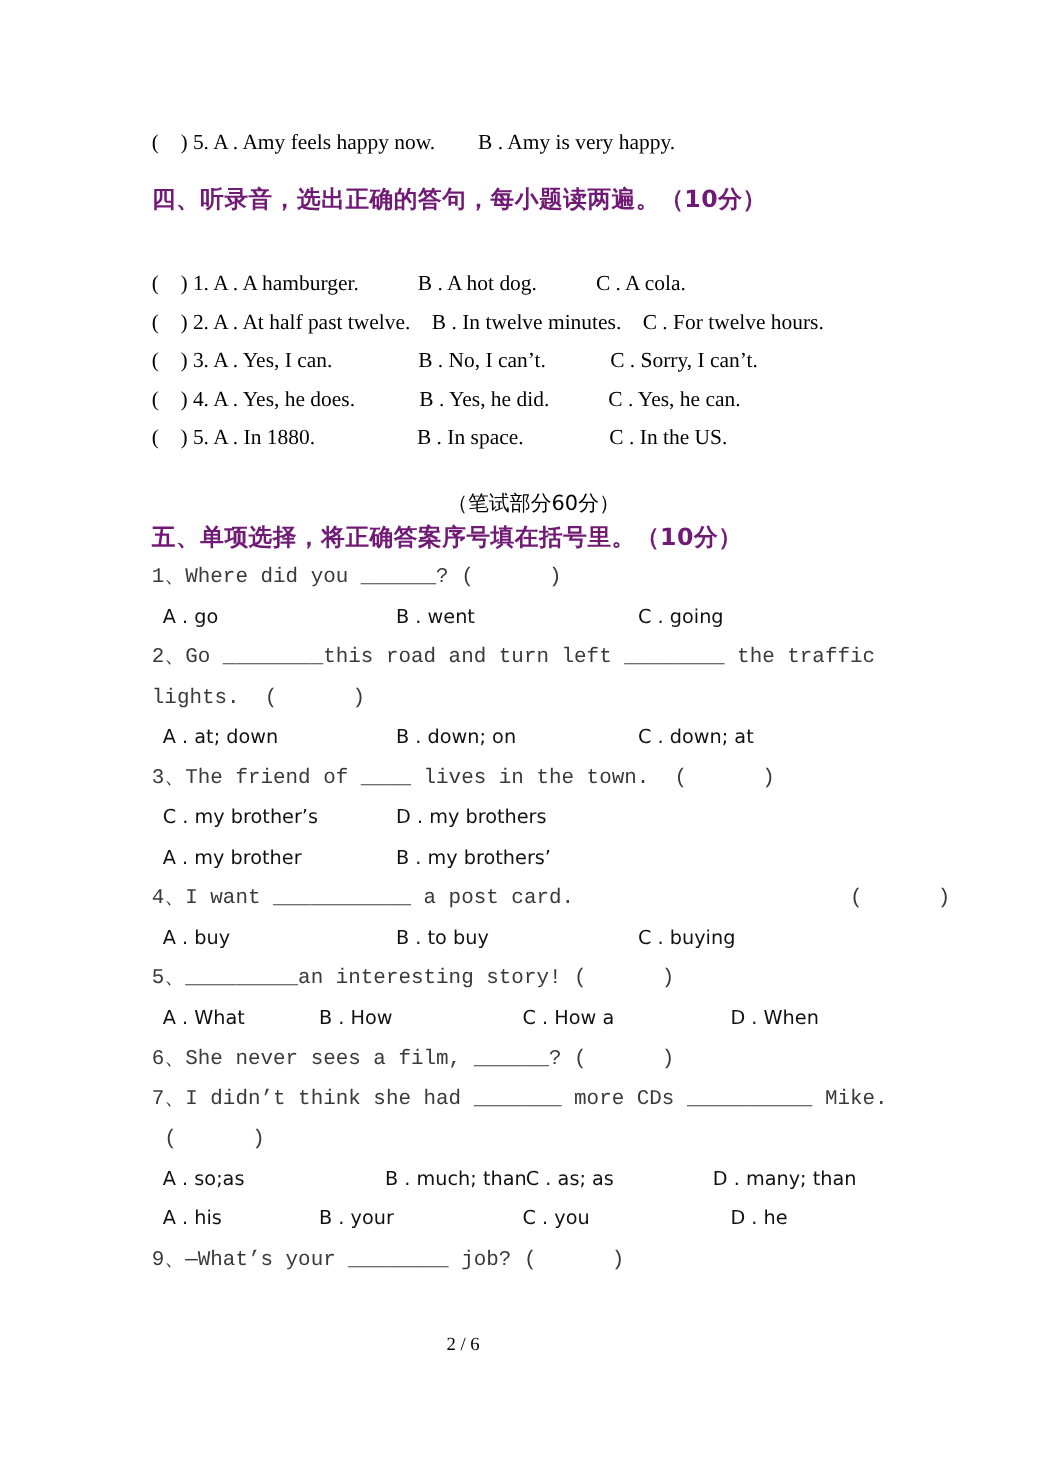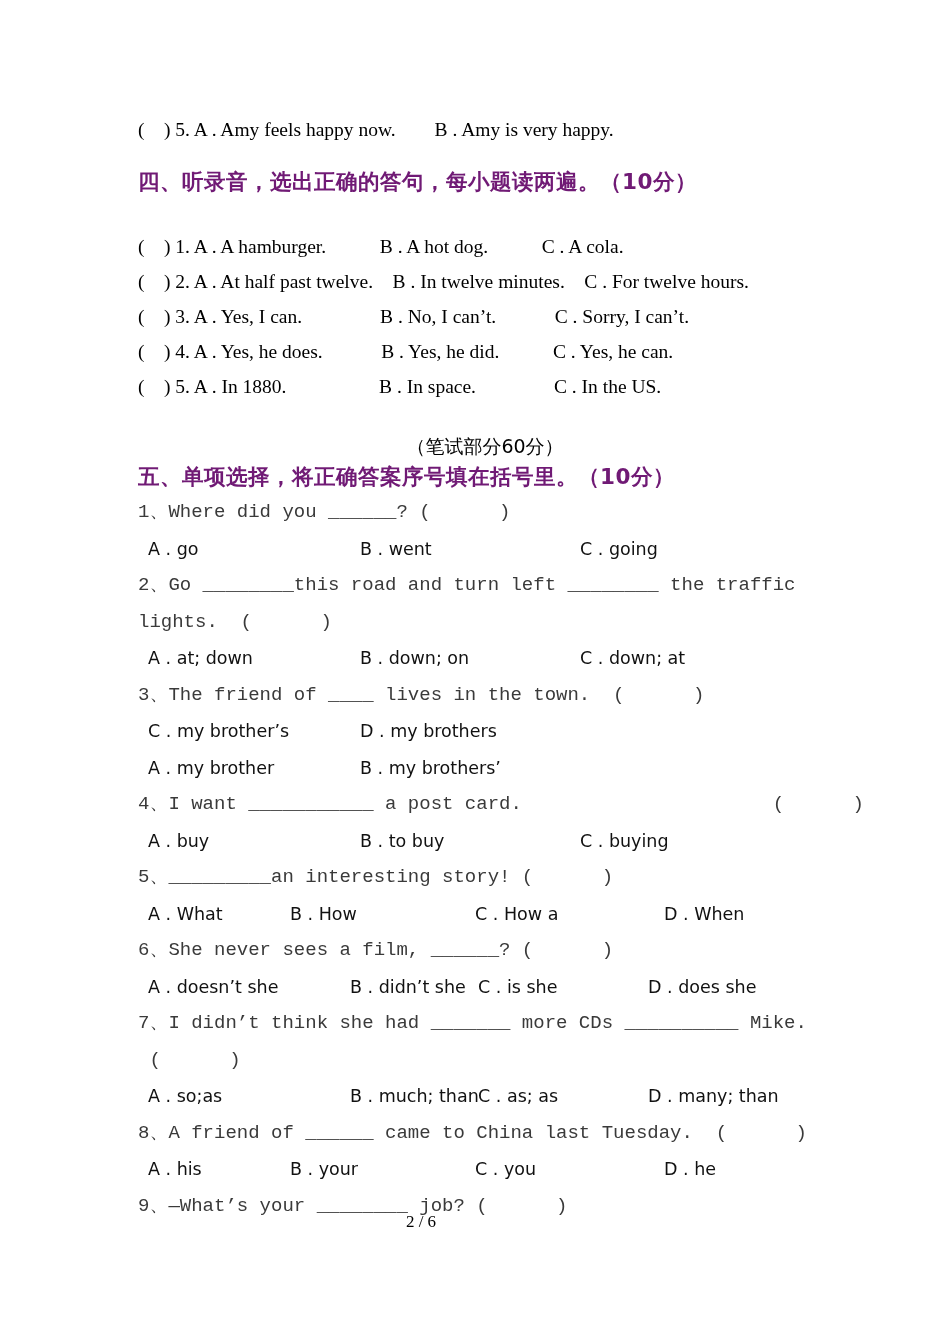--- a/index.html
+++ b/index.html
@@ -66,21 +66,21 @@
     font-size: 19px;
     line-height: 28px;
     text-align: center;
     white-space: pre;
     color: #000;
   }
 
   
   .gap-top      { height: 112px; }
   .gap-after-h4 { height: 26px; }
-  .listen-block { margin-top: 4px; }
+  .listen-block { margin-top: 16px; }
   .gap-before-written { height: 28px; }
 
   .footer {
     position: absolute;
     left: 0;
     top: 1212px;
     width: 842px;
     text-align: center;
     font-family: "Liberation Serif", "DejaVu Serif", serif;
     font-size: 17px;
@@ -161,37 +161,30 @@
 
   <div class="mono-line">5、_________an interesting story! (      )</div>
   <div class="opt-line">
     <span class="opt c1">A . What</span>
     <span class="opt c2w">B . How</span>
     <span class="opt c3w">C . How a</span>
     <span class="opt c4w">D . When</span>
   </div>
 
   <div class="mono-line">6、She never sees a film, ______? (      )</div>
-  <div class="opt-line">
-    <span class="opt c1">A . doesn’t she</span>
-    <span class="opt c2b">B . didn’t she</span>
-    <span class="opt c3b">C . is she</span>
-    <span class="opt c4b">D . does she</span>
-  </div>
 
   <div class="mono-line">7、I didn’t think she had _______ more CDs __________ Mike.</div>
   <div class="mono-line"> (      )</div>
   <div class="opt-line">
     <span class="opt c1">A . so;as</span>
     <span class="opt c2b">B . much; than</span>
     <span class="opt c3b">C . as; as</span>
     <span class="opt c4b">D . many; than</span>
   </div>
 
-  <div class="mono-line">8、A friend of ______ came to China last Tuesday.  (      )</div>
   <div class="opt-line">
     <span class="opt c1">A . his</span>
     <span class="opt c2w">B . your</span>
     <span class="opt c3w">C . you</span>
     <span class="opt c4w">D . he</span>
   </div>
 
   <div class="mono-line">9、—What’s your ________ job? (      )</div>
 
 </div>

